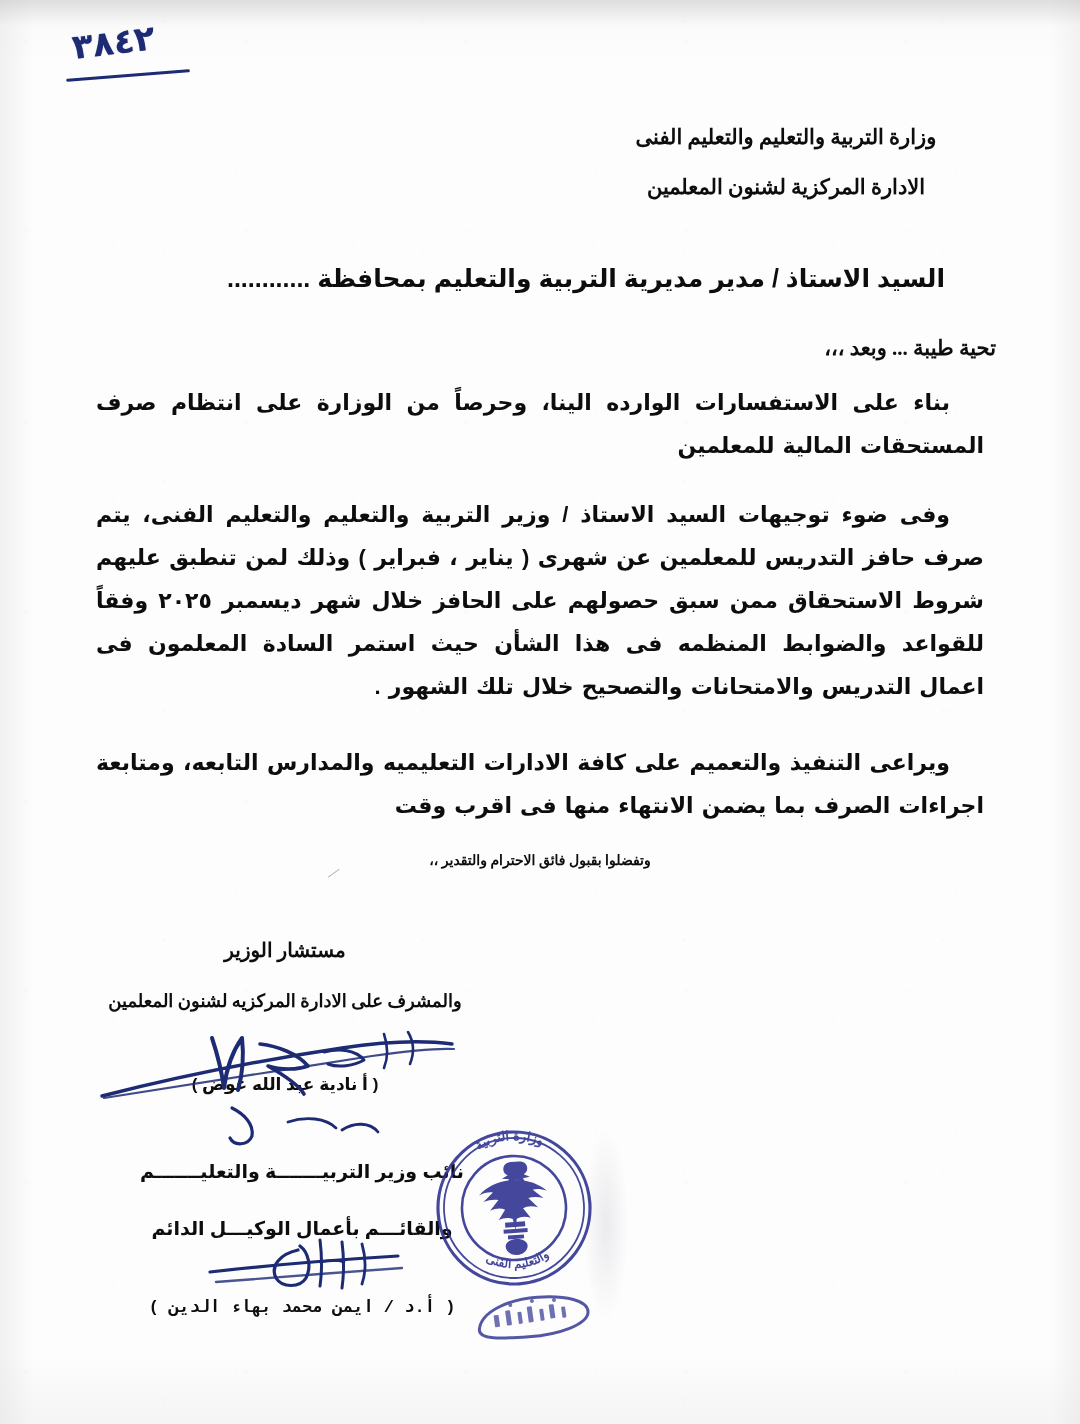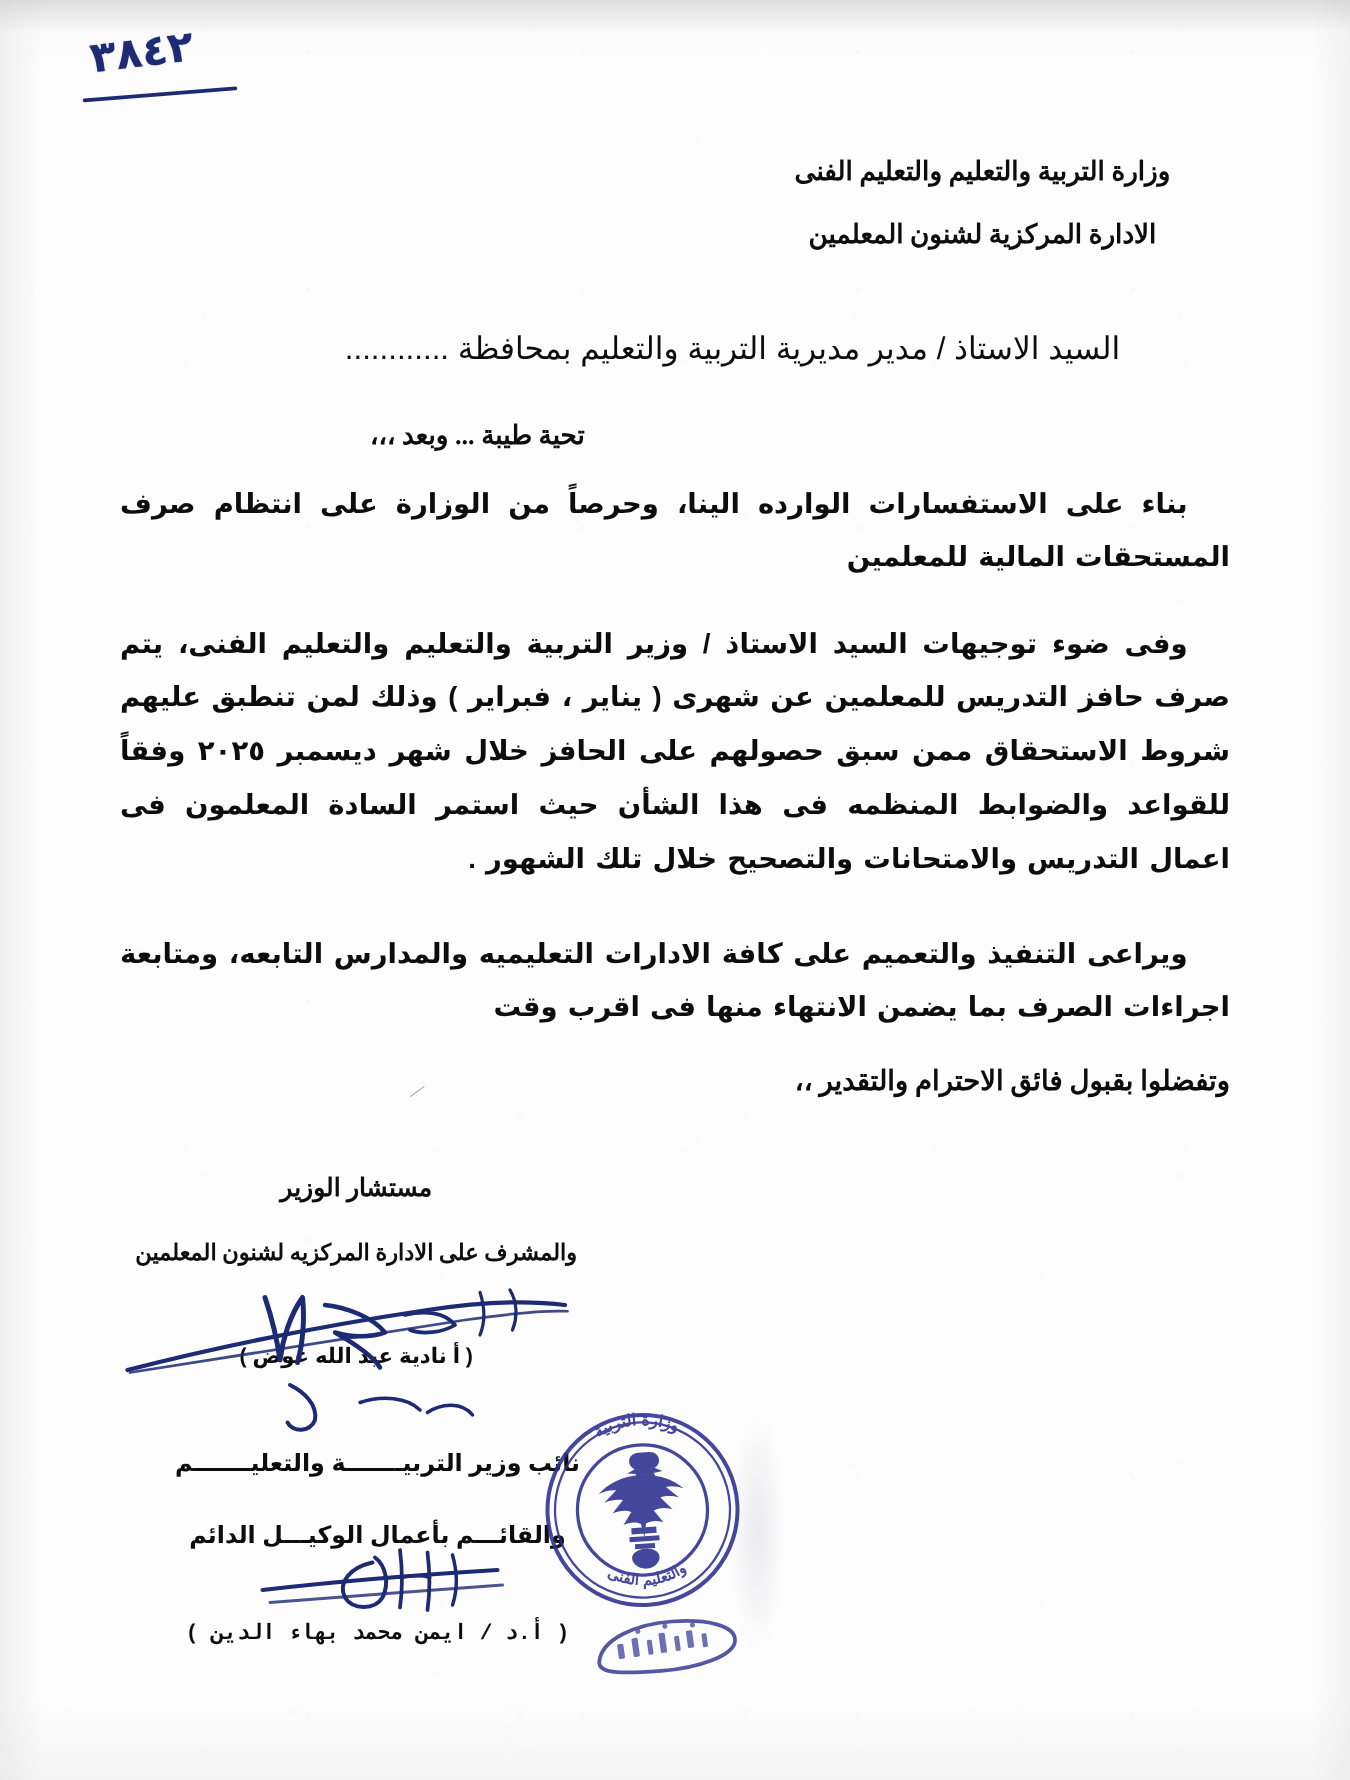--- a/index.html
+++ b/index.html
@@ -82,29 +82,29 @@
 
   
   .addressee {
     position: absolute;
     top: 264px;
     right: 84px;
     width: 820px;
     text-align: center;
     font-family: "Liberation Sans", "DejaVu Sans", sans-serif;
     font-size: 25px;
-    font-weight: 400;
+    font-weight: 700;
     letter-spacing: .2px;
   }
   .greeting {
     position: absolute;
     top: 336px;
     right: 84px;
     width: 700px;
-    text-align: left;
+    text-align: right;
     font-size: 21px;
     font-weight: 700;
   }
 
   
   .body-block {
     position: absolute;
     right: 96px;
     left: 96px;
     font-family: "Liberation Sans", "DejaVu Sans", sans-serif;
@@ -121,23 +121,23 @@
 
   #para-1 { top: 382px; }
   #para-2 { top: 494px; }
   #para-3 { top: 742px; }
 
   .closing {
     position: absolute;
     top: 852px;
     right: 96px;
     left: 96px;
-    text-align: right;
+    text-align: center;
     font-family: "Liberation Serif", "DejaVu Serif", serif;
-    font-size: 22px;
+    font-size: 14px;
     font-weight: 700;
   }
   .stray-mark {
     position: absolute;
     top: 862px;
     left: 322px;
     width: 14px;
     height: 16px;
     color: #9a9a9a;
     font-size: 17px;

